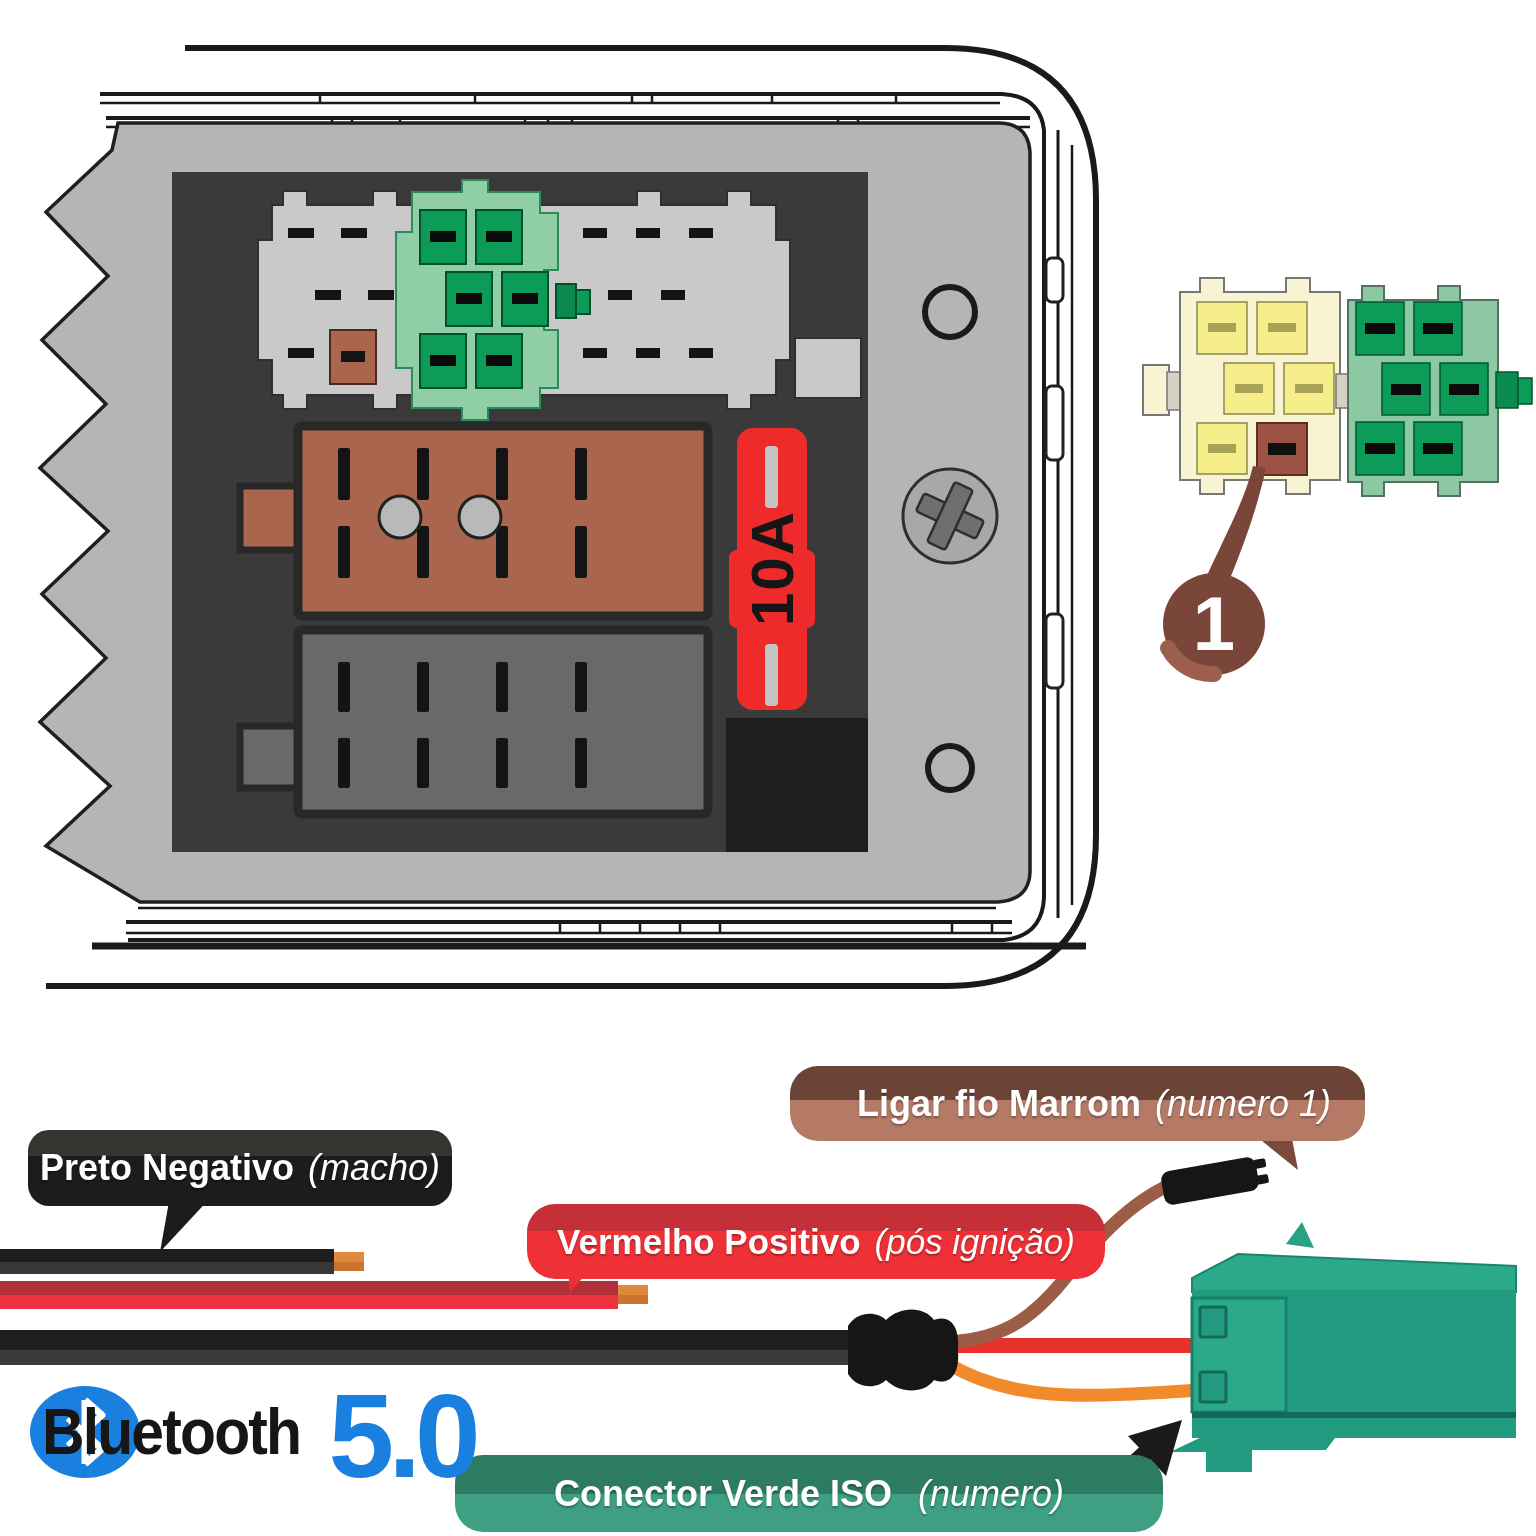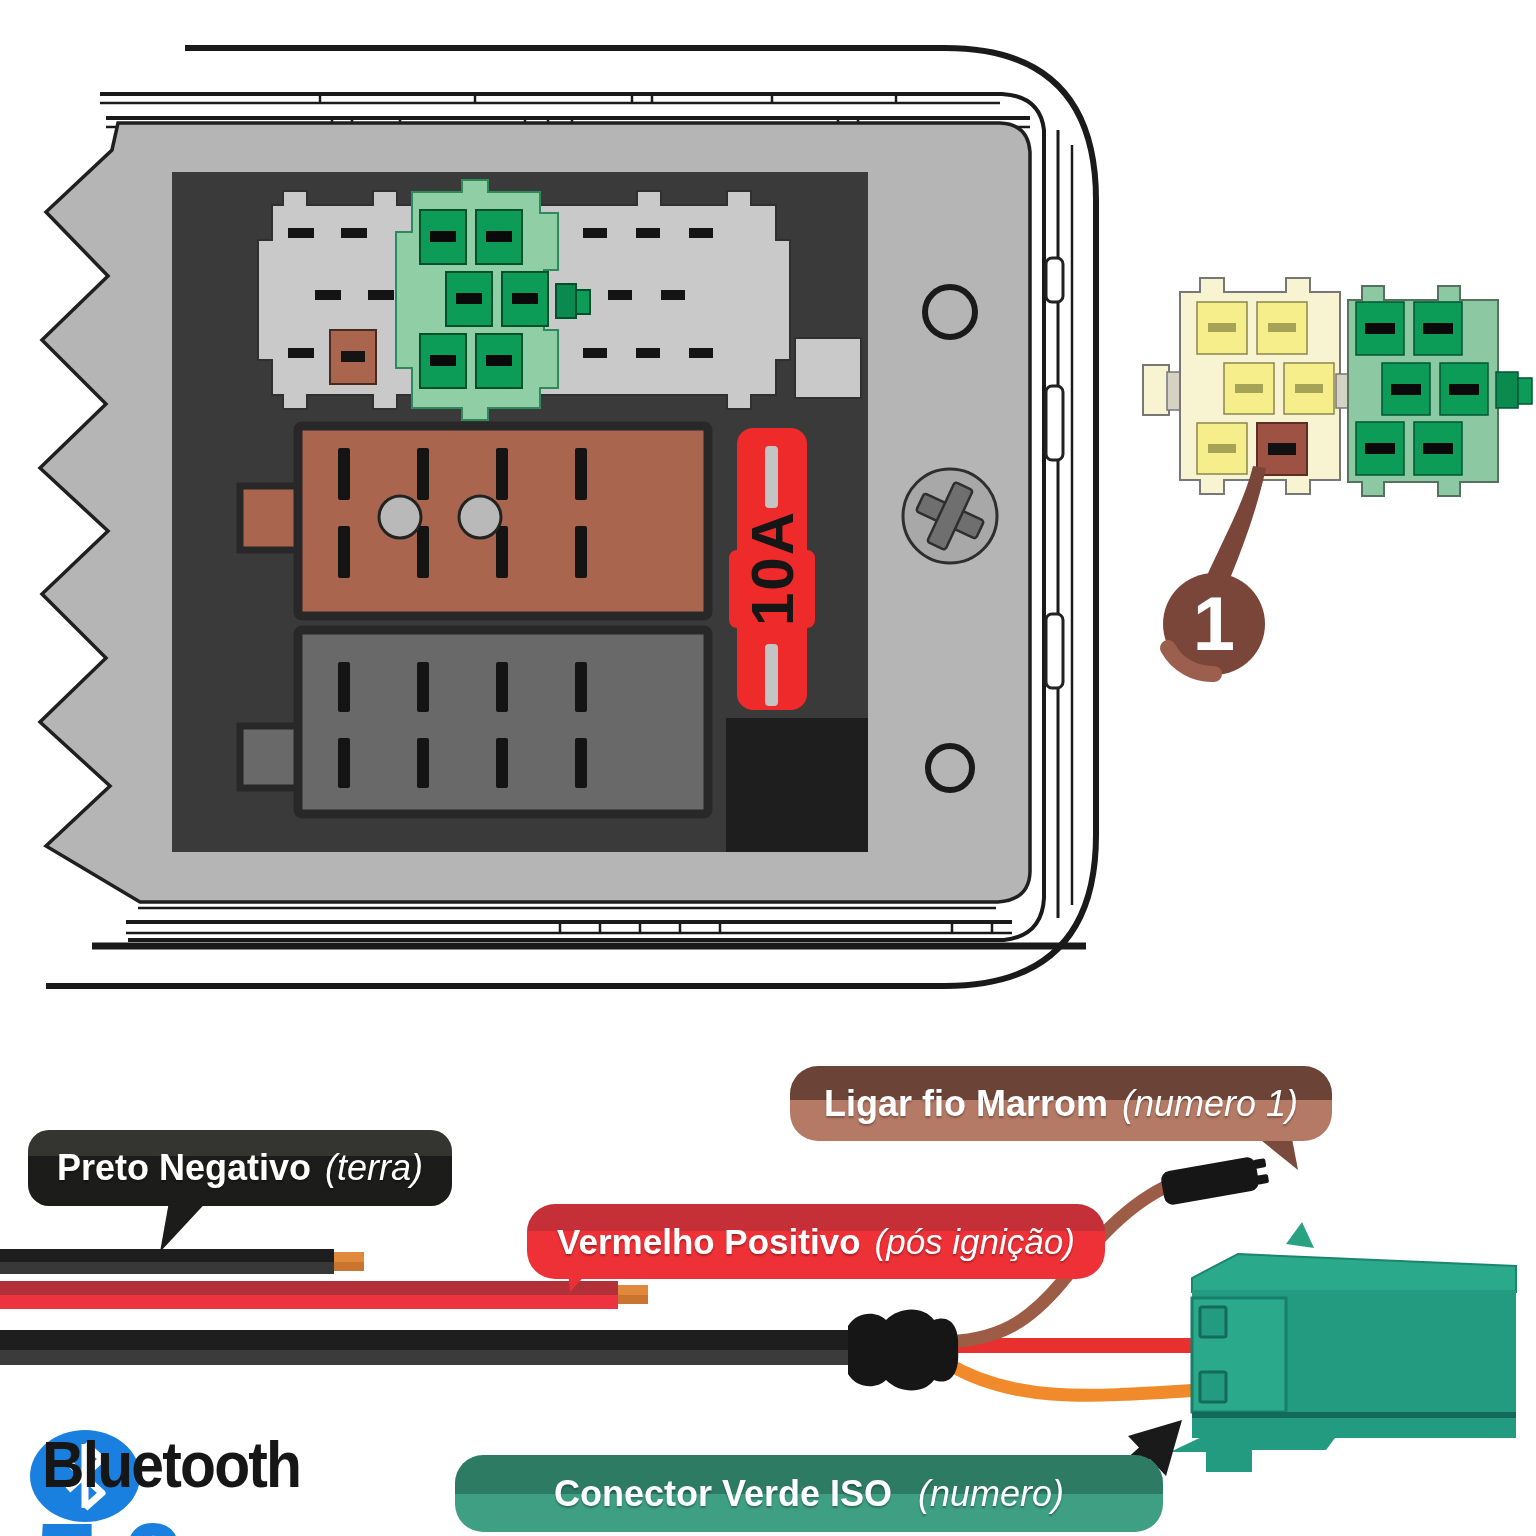--- a/index.html
+++ b/index.html
@@ -11,24 +11,24 @@
   #bottom-svg{left:0;top:1040px;}
   .pill{position:absolute;display:flex;align-items:center;justify-content:center;
         border-radius:28px;color:#fff;font-weight:700;font-size:36px;white-space:nowrap;
         gap:14px;text-shadow:0 2px 2px rgba(0,0,0,.3);z-index:5;}
   .pill .i{font-style:italic;font-weight:400;}
   .pill-black{left:28px;top:1130px;width:424px;height:76px;
         background:linear-gradient(#343431 0 34%,#1c1c1a 34%);border-radius:21px;}
   .pill-red{left:527px;top:1184px;width:578px;height:75px;font-size:35px;
         background:linear-gradient(#c52f38 0 36%,#ee3137 36%);margin-top:20px;}
   .pill-brown{left:790px;top:1066px;width:542px;height:75px;
-        background:linear-gradient(#6b4437 0 46%,#b57a66 46%);}
+        background:linear-gradient(#6b4437 0 46%,#b57a66 46%);padding-left:33px;}
   .pill-green{left:455px;top:1455px;width:708px;height:77px;gap:26px;
         background:linear-gradient(#2e7b64 0 50%,#3f9f82 50%);}
-  .bt{position:absolute;left:28px;top:1428px;height:104px;display:flex;align-items:flex-start;z-index:5;flex-direction:column;}
+  .bt{position:absolute;left:28px;top:1380px;height:104px;display:flex;align-items:center;z-index:5;}
   .bt-word{font-size:64px;font-weight:700;color:#161616;letter-spacing:-2px;
         display:inline-block;transform:scaleX(.92);transform-origin:left center;margin-left:14px;}
   .bt-ver{font-size:118px;font-weight:700;color:#1a80e0;letter-spacing:-6px;line-height:1;
         display:inline-block;margin-left:6px;transform:translateY(4px);}
 </style>
 </head>
 <body>
 
 <div class="canvas">
 
@@ -319,21 +319,21 @@
     <polygon points="1246,1128 1290,1128 1298,1170" fill="#7a4a3c"></polygon>
 
     <g>
       <path d="M 1052 1494 H 1100 L 1146 1452" stroke="#1a1a1a" stroke-width="16" fill="none"></path>
       <polygon points="1182,1420 1166,1476 1128,1436" fill="#1a1a1a"></polygon>
     </g>
   </svg>
 
   <div class="pill pill-black">
     <span class="b">Preto Negativo</span>
-    <span class="i">(terra)</span>
+    <span class="i">(macho)</span>
   </div>
   <div class="pill pill-red">
     <span class="b">Vermelho Positivo</span>
     <span class="i">(pós ignição)</span>
   </div>
   <div class="pill pill-brown">
     <span class="b">Ligar fio Marrom</span>
     <span class="i">(numero 1)</span>
   </div>
   <div class="pill pill-green">

